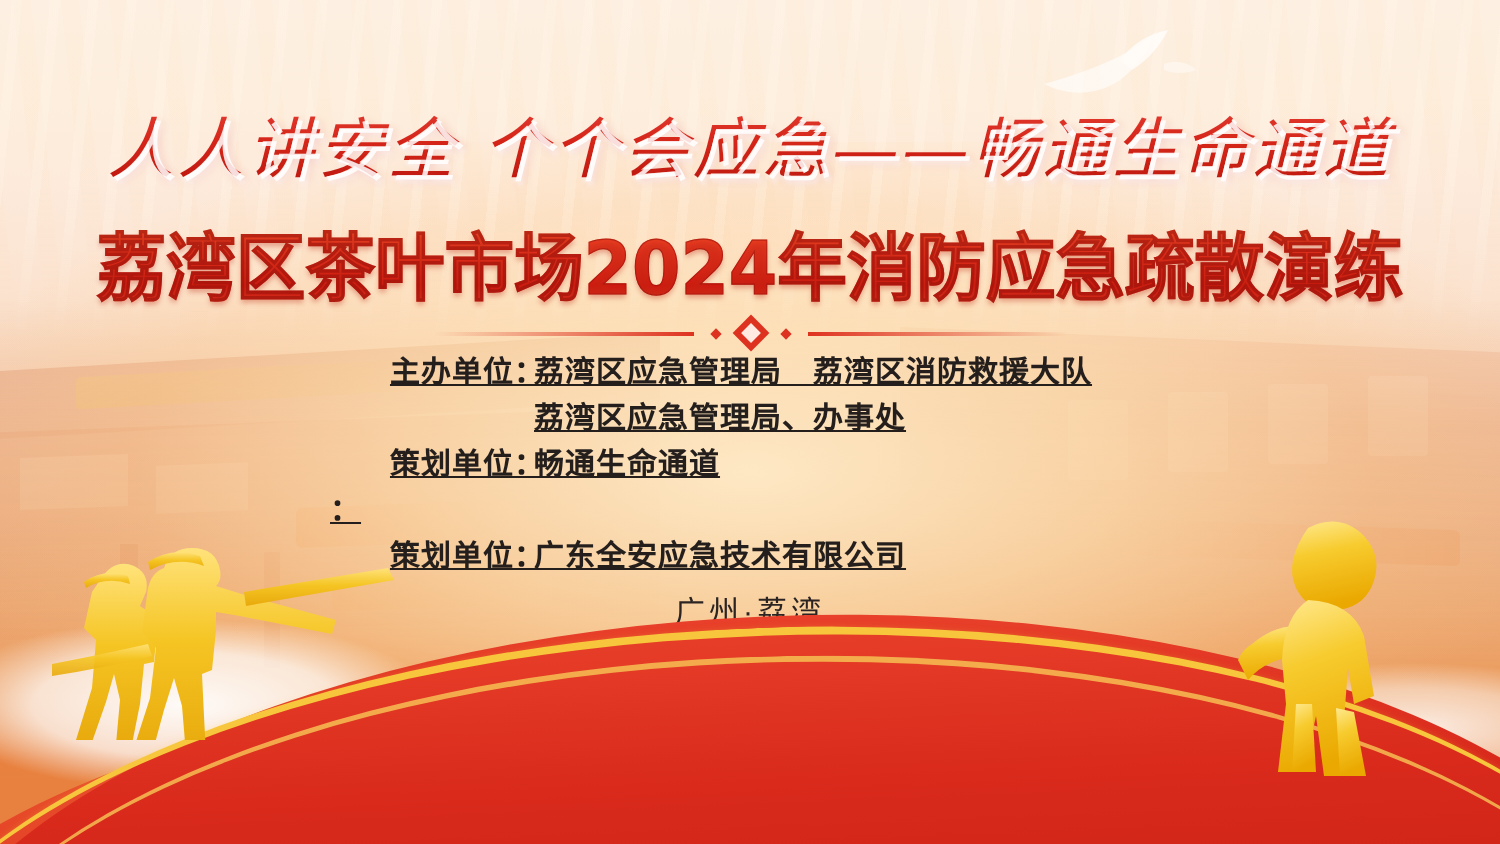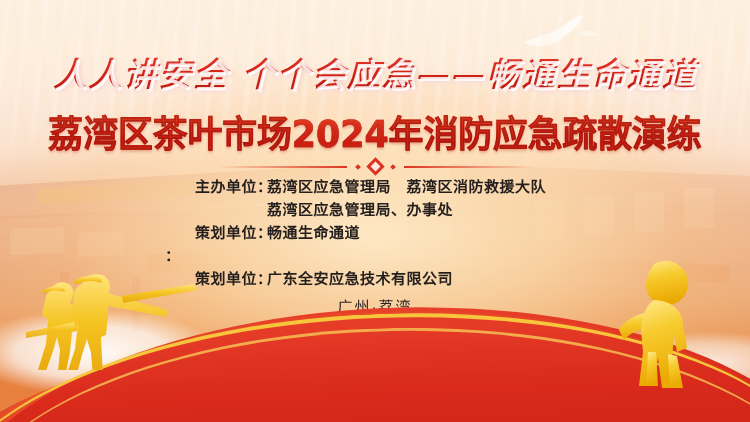--- a/index.html
+++ b/index.html
@@ -131,21 +131,21 @@
   .ff-left{position:absolute;left:26px;bottom:52px;width:200px;height:110px;pointer-events:none;}
   .ff-right{position:absolute;right:24px;bottom:34px;width:130px;height:132px;pointer-events:none;}
   .ff-left svg,.ff-right svg{width:100%;height:100%;display:block;}
 
   
   .slogan{
     position:absolute;left:0;right:0;top:48px;
     text-align:center;
     font-family:"DejaVu Serif","Liberation Serif",serif;
     font-size:33px;
-    font-weight:700;
+    font-weight:400;
     font-style:italic;
     letter-spacing:2px;
     color:#d6281c;
     background:linear-gradient(180deg,#e8433a 0%,#d5251a 48%,#b8150e 100%);
     -webkit-background-clip:text;background-clip:text;
     -webkit-text-fill-color:transparent;
     text-shadow:2px 2px 0 rgba(255,255,255,.85), 3px 3px 4px rgba(214,60,30,.28);
     white-space:nowrap;
     filter:drop-shadow(1px 2px 1px rgba(255,255,255,.9));
   }
@@ -188,20 +188,21 @@
   .orgs{
     position:absolute;left:0;right:0;top:176px;
     display:flex;flex-direction:column;align-items:center;gap:2px;
   }
   .org-row{
     display:flex;align-items:baseline;
     width:420px;
     font-size:15px;font-weight:700;color:#241f1d;
     line-height:21px;
     letter-spacing:.5px;
+    text-decoration:underline;
   }
   .org-label{
     width:92px;text-align:right;flex:none;white-space:nowrap;
   }
   .org-colon{width:10px;flex:none;text-align:center;}
   .org-value{flex:1;text-align:left;white-space:nowrap;}
   .org-row.cont .org-label,.org-row.cont .org-colon{visibility:hidden;}
 
   
   .footer{

